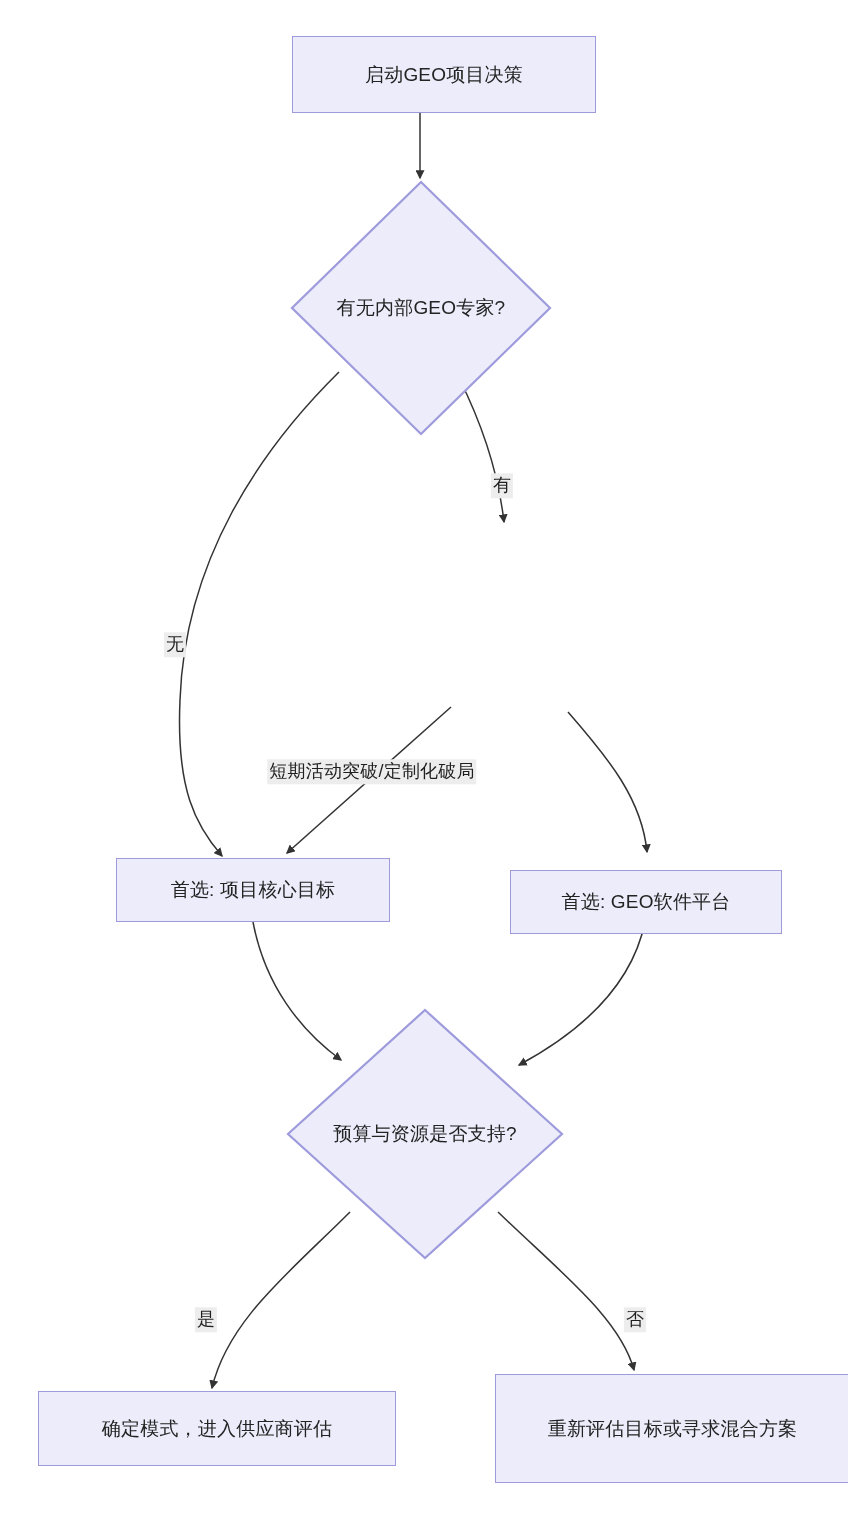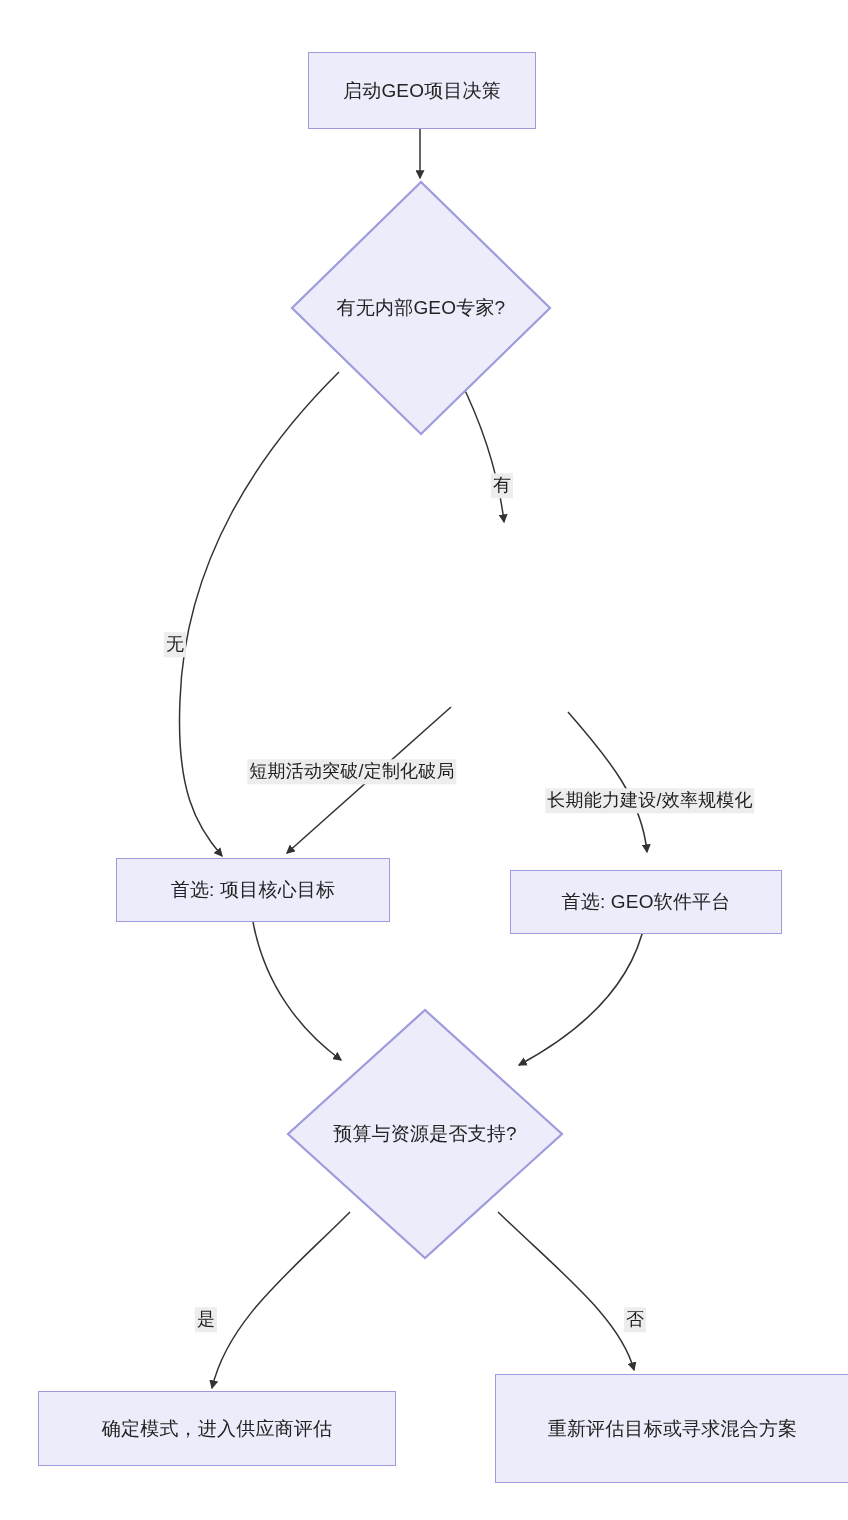--- a/index.html
+++ b/index.html
@@ -98,21 +98,21 @@
 
     <path d="M 253,922 C 265,985 300,1030 341,1060" fill="none" stroke="#333333" stroke-width="1.5" marker-end="url(#arrow)"></path>
 
     <path d="M 645,922 C 632,985 584,1030 519,1065" fill="none" stroke="#333333" stroke-width="1.5" marker-end="url(#arrow)"></path>
 
     <path d="M 350,1212 C 290,1272 228,1320 212,1388" fill="none" stroke="#333333" stroke-width="1.5" marker-end="url(#arrow)"></path>
 
     <path d="M 498,1212 C 560,1272 620,1318 634,1370" fill="none" stroke="#333333" stroke-width="1.5" marker-end="url(#arrow)"></path>
   </svg>
 
-  <div class="node rect" style="left:292px; top:52px; width:228px; height:77px;margin-left:16px;">
+  <div class="node rect" style="left:292px; top:36px; width:304px; height:77px;">
     <span class="label">启动GEO项目决策</span>
   </div>
 
   <div class="node diamond" style="left:290px; top:180px; width:262px; height:256px;">
     <svg class="dia-shape" viewBox="0 0 262 256" preserveAspectRatio="none">
       <polygon points="131,2 260,128 131,254 2,128" fill="#ECECFB" stroke="#9E9BDC" stroke-width="2.2"></polygon>
     </svg>
     <span class="label">有无内部GEO专家?</span>
   </div>
 
@@ -137,21 +137,20 @@
   </div>
 
   <div class="node rect" style="left:455px; top:1374px; width:355px; height:109px;margin-left:40px;">
     <span class="label" style="max-width:300px; display:inline-block;">重新评估目标或寻求混合方案</span>
   </div>
 
   <div class="edge-label" style="left:175px; top:645px;">无</div>
 
   <div class="edge-label" style="left:502px; top:486px;">有</div>
 
-  <div class="edge-label" style="left:352px; top:772px;">短期活动突破/定制化破局</div>
+  <div class="edge-label" style="left:372px; top:772px;">短期活动突破/定制化破局</div>
 
-  <div class="edge-label" style="left:650px; top:801px;">长期能力建设/效率规模化</div>
 
   <div class="edge-label" style="left:206px; top:1320px;">是</div>
 
   <div class="edge-label" style="left:635px; top:1320px;">否</div>
 
 </div>
 
 </body></html>

